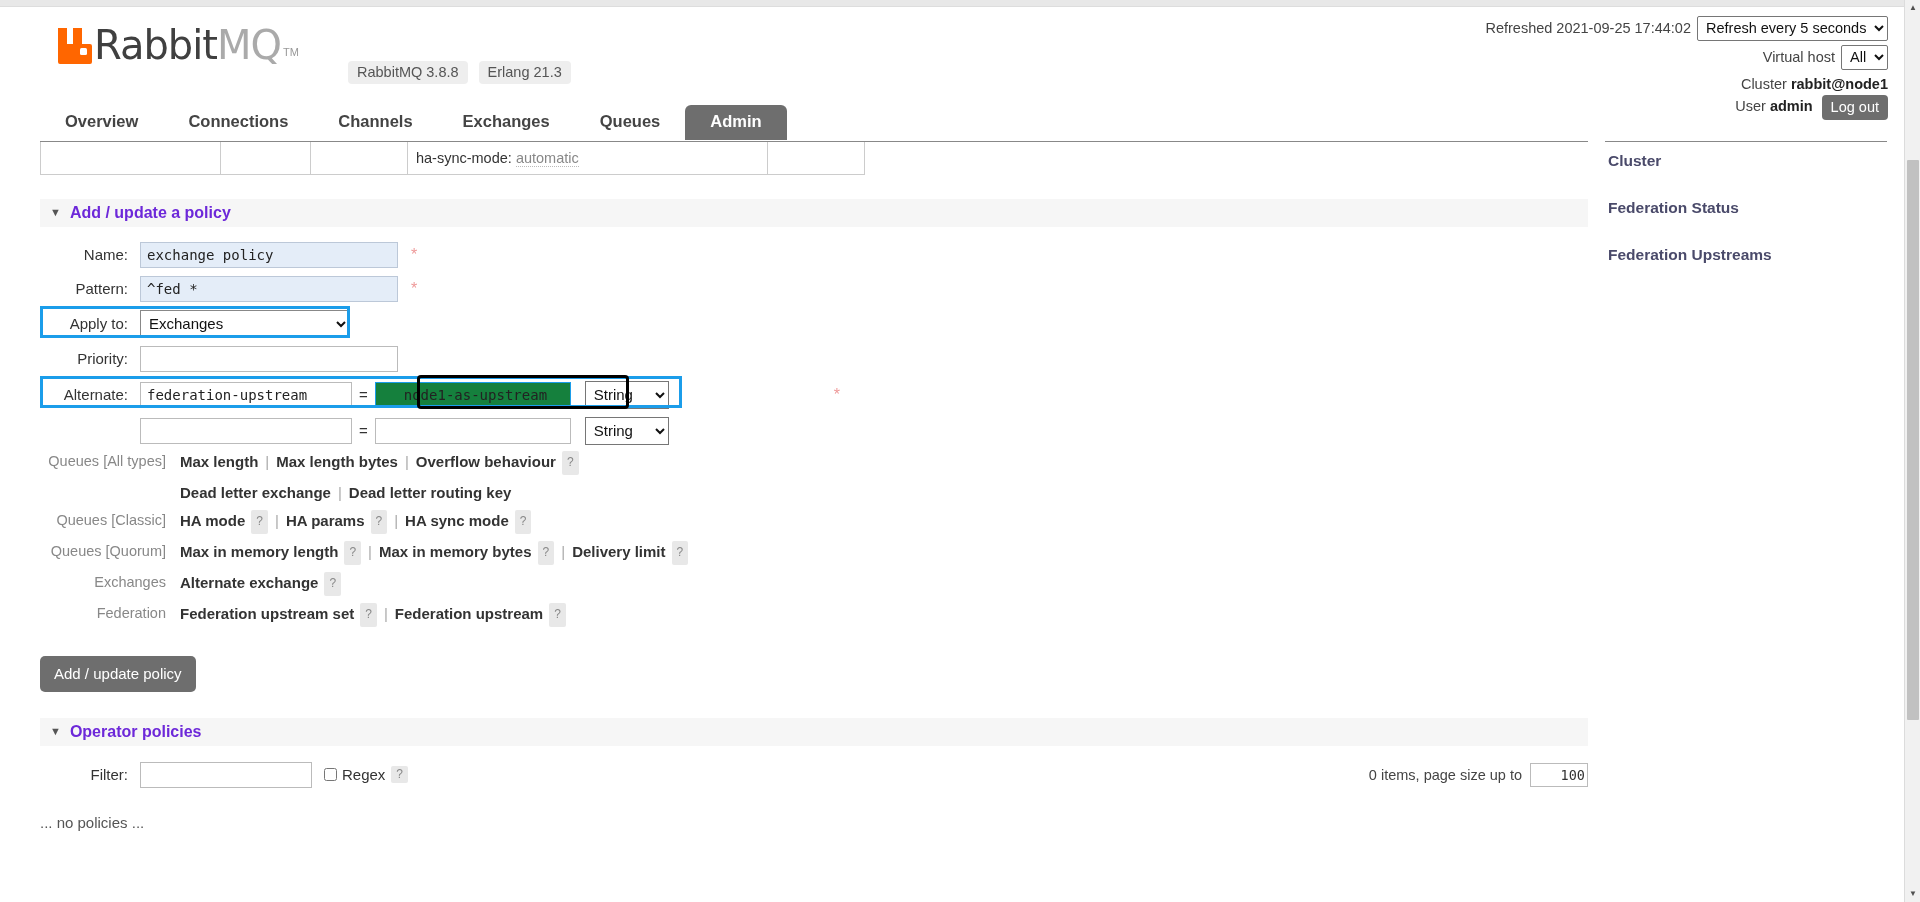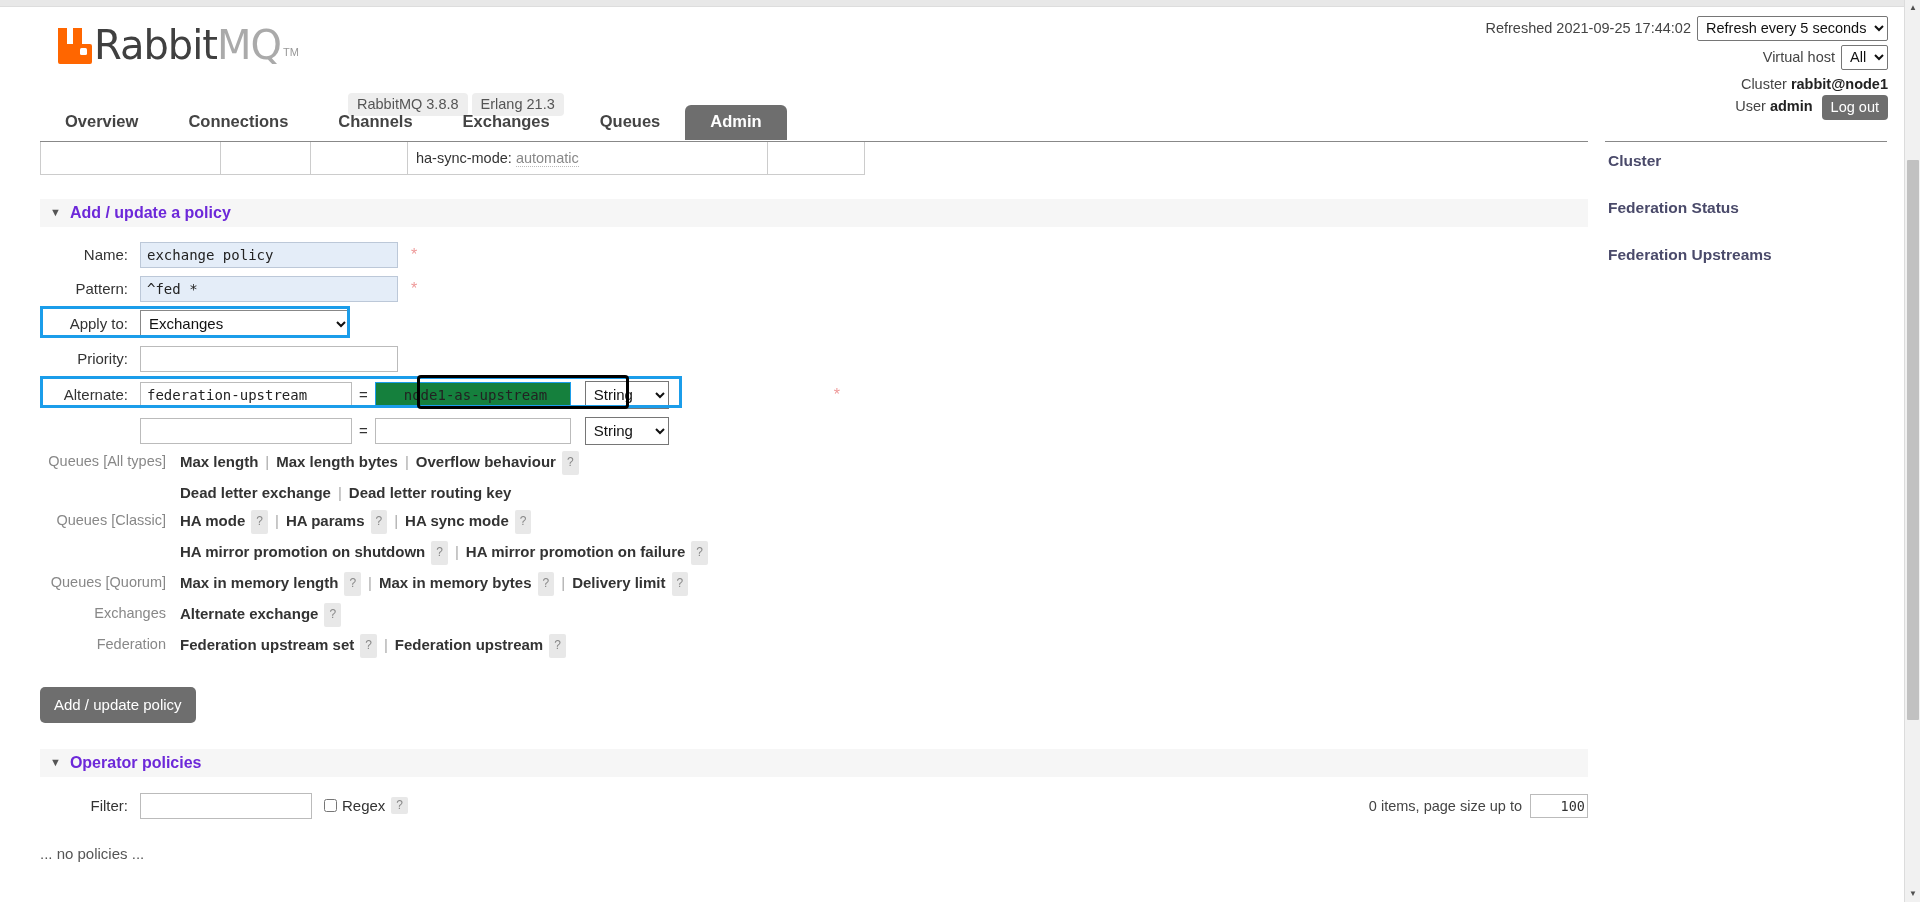--- a/index.html
+++ b/index.html
@@ -56,21 +56,21 @@
     letter-spacing: -1px;
   }
   .logo-text .rabbit { color: #404040; }
   .logo-text .mq { color: #aaa; }
   .tm {
     font-size: 11px; color: #999; margin-left: 2px; margin-bottom: 6px;
     font-family: "Liberation Sans", sans-serif;
   }
   .version-badges {
     position: absolute; left: 348px; top: 54px;
-    display: flex; gap: 4px; margin-top: 32px;
+    display: flex; gap: 11px;
   }
   .badge {
     background: #eee; color: #555;
     padding: 3px 9px 4px 9px;
     font-size: 14.5px; border-radius: 4px;
     white-space: nowrap;
   }
 
   
   .header-right {
@@ -449,24 +449,20 @@
         </div>
         <div class="sc-row">
           <div class="sc-cat"></div>
           <div class="sc-links"><span class="sc-link">Dead letter exchange</span><span class="sc-sep">|</span><span class="sc-link">Dead letter routing key</span></div>
         </div>
         <div class="sc-row">
           <div class="sc-cat">Queues [Classic]</div>
           <div class="sc-links"><span class="sc-link">HA mode</span><span class="qmark">?</span><span class="sc-sep">|</span><span class="sc-link">HA params</span><span class="qmark">?</span><span class="sc-sep">|</span><span class="sc-link">HA sync mode</span><span class="qmark">?</span></div>
         </div>
         <div class="sc-row">
-          <div class="sc-cat"></div>
-          <div class="sc-links"><span class="sc-link">HA mirror promotion on shutdown</span><span class="qmark">?</span><span class="sc-sep">|</span><span class="sc-link">HA mirror promotion on failure</span><span class="qmark">?</span></div>
-        </div>
-        <div class="sc-row">
           <div class="sc-cat">Queues [Quorum]</div>
           <div class="sc-links"><span class="sc-link">Max in memory length</span><span class="qmark">?</span><span class="sc-sep">|</span><span class="sc-link">Max in memory bytes</span><span class="qmark">?</span><span class="sc-sep">|</span><span class="sc-link">Delivery limit</span><span class="qmark">?</span></div>
         </div>
         <div class="sc-row">
           <div class="sc-cat">Exchanges</div>
           <div class="sc-links"><span class="sc-link">Alternate exchange</span><span class="qmark">?</span></div>
         </div>
         <div class="sc-row">
           <div class="sc-cat">Federation</div>
           <div class="sc-links"><span class="sc-link">Federation upstream set</span><span class="qmark">?</span><span class="sc-sep">|</span><span class="sc-link">Federation upstream</span><span class="qmark">?</span></div>

